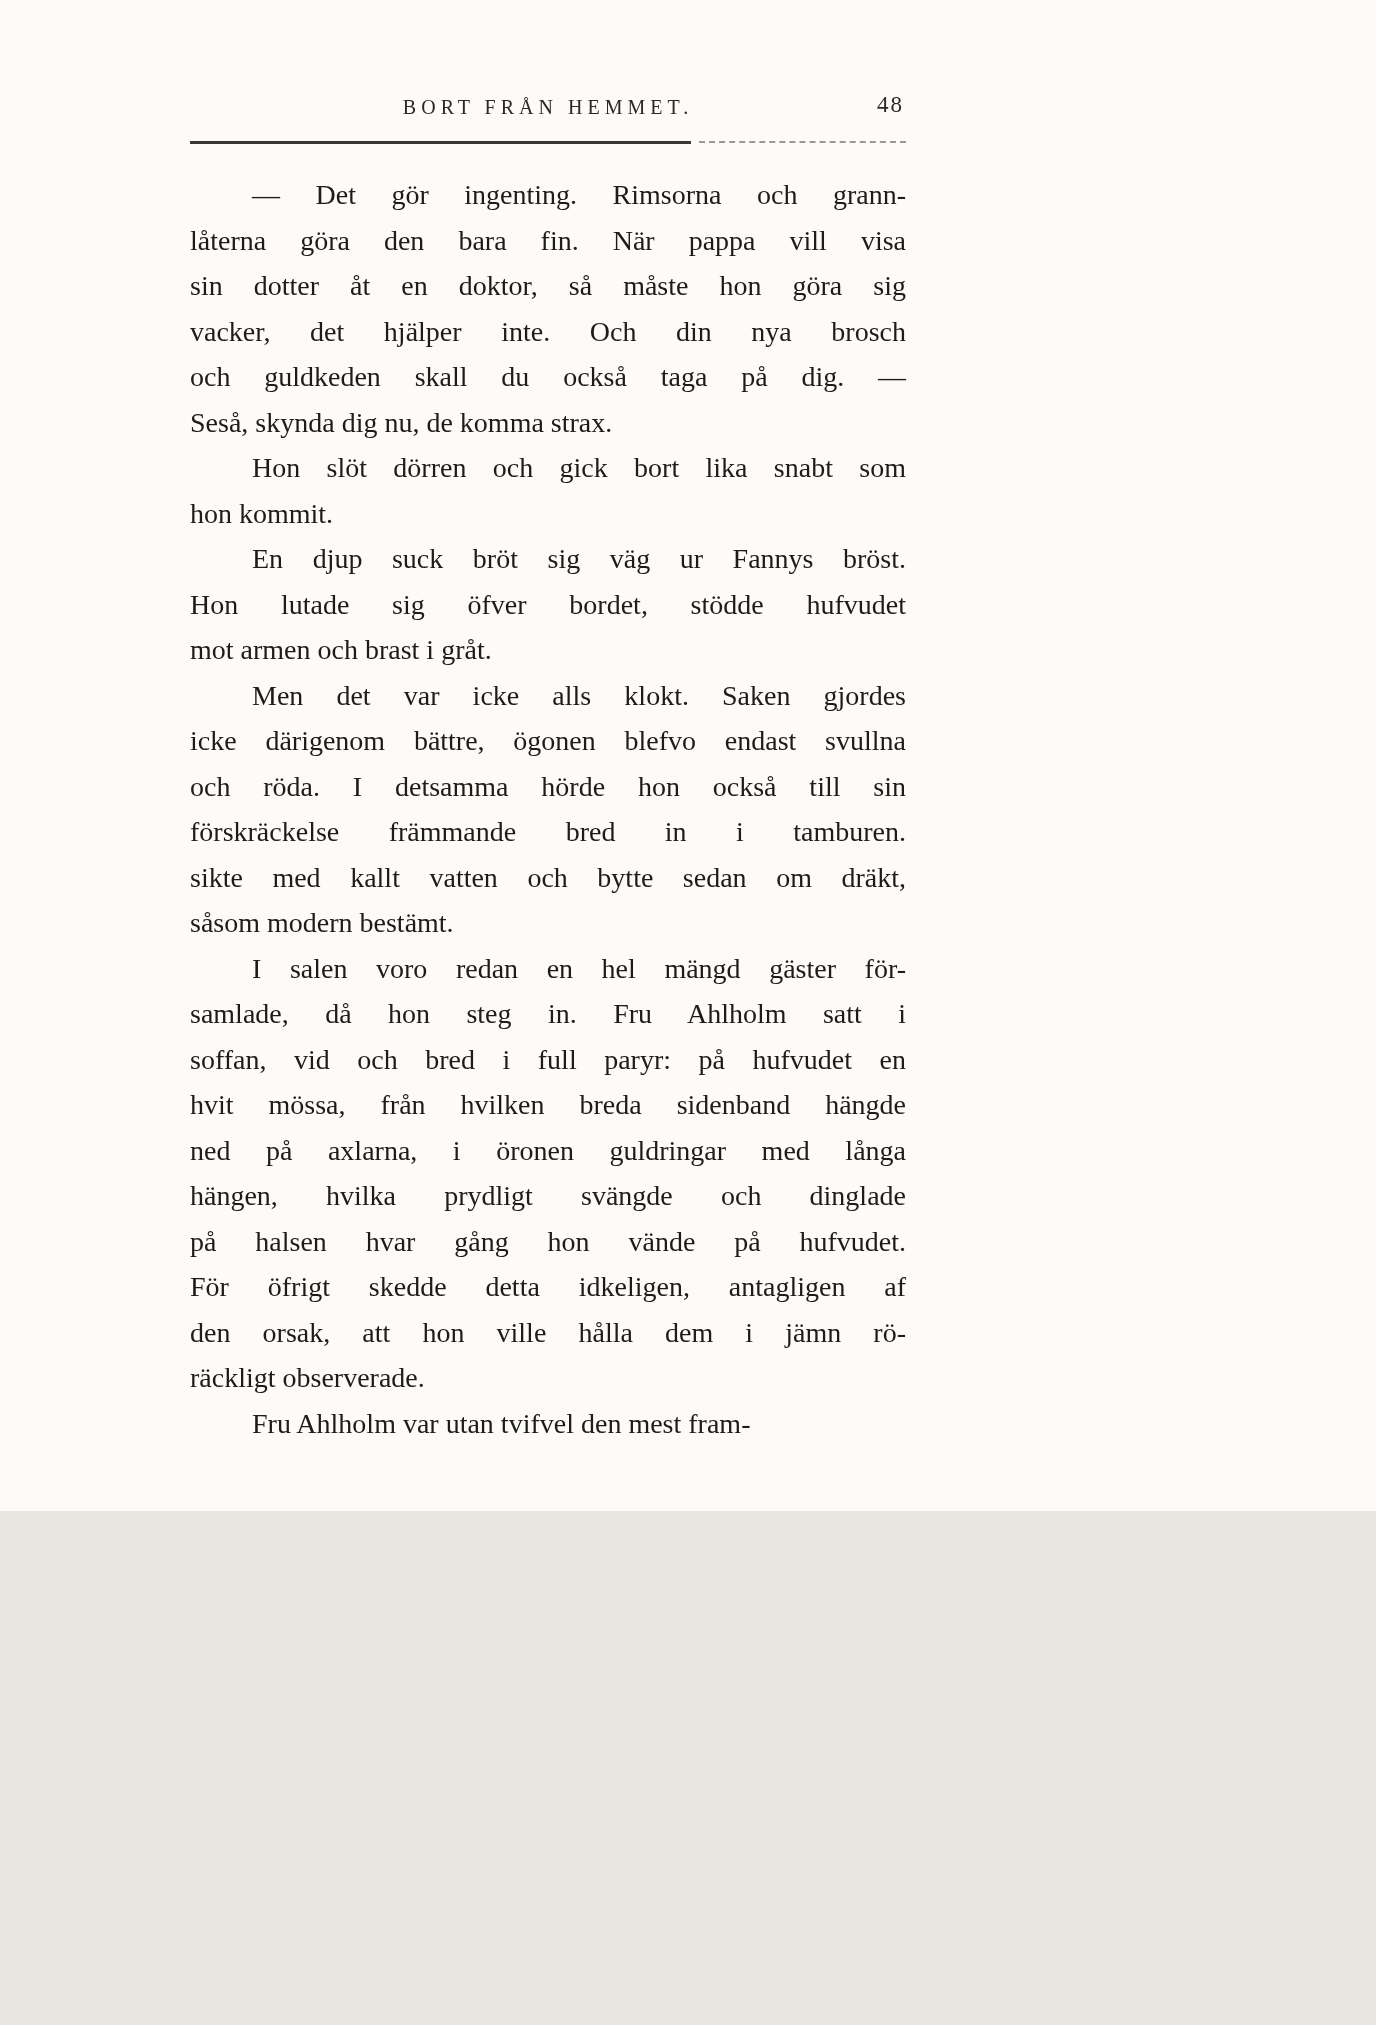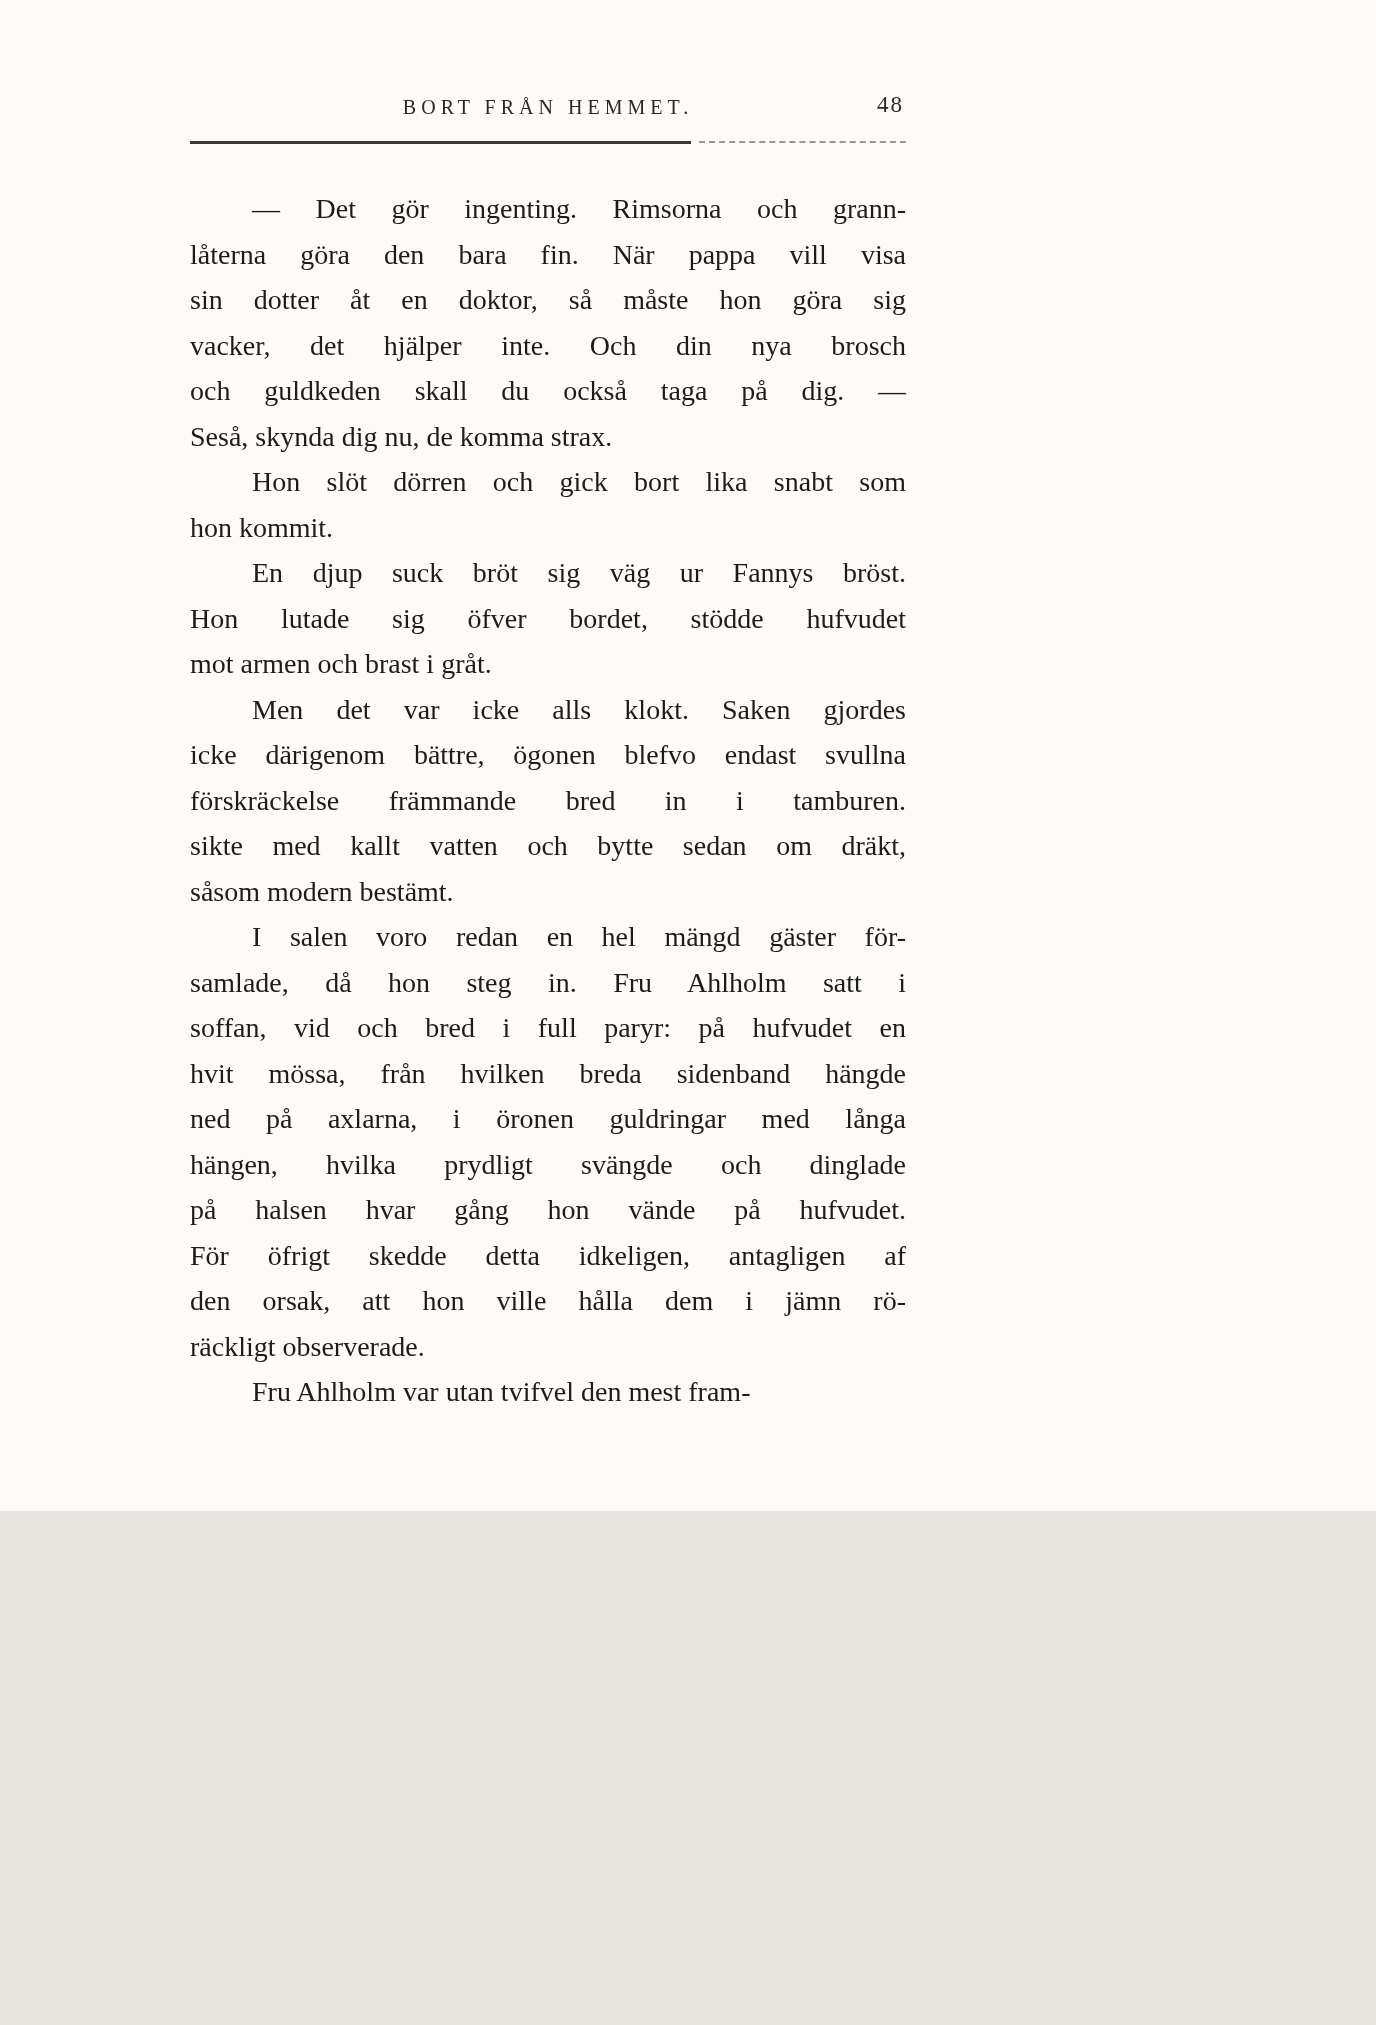--- a/index.html
+++ b/index.html
@@ -53,21 +53,21 @@
     flex: 0 0 70%;
     border-bottom: 3px solid #3a3835;
   }
   .rule-dashed {
     flex: 1;
     margin-left: 8px;
     border-bottom: 2px dashed #9b9892;
     transform: translateY(-1px);
   }
   .body-text {
-    margin-top: 42px;
+    margin-top: 28px;
     font-size: 28px;
     line-height: 45.5px;
   }
   .paragraph {
     margin: 0;
   }
   .line {
     text-align: justify;
     text-align-last: justify;
   }
@@ -105,20 +105,21 @@
           <div class="line last">hon kommit.</div>
         </div>
         <div class="paragraph">
           <div class="line first">En djup suck bröt sig väg ur Fannys bröst.</div>
           <div class="line">Hon lutade sig öfver bordet, stödde hufvudet</div>
           <div class="line last">mot armen och brast i gråt.</div>
         </div>
         <div class="paragraph">
           <div class="line first">Men det var icke alls klokt. Saken gjordes</div>
           <div class="line">icke därigenom bättre, ögonen blefvo endast svullna</div>
+          <div class="line">och röda. I detsamma hörde hon också till sin</div>
           <div class="line">förskräckelse främmande bred in i tamburen.</div>
           <div class="line">sikte med kallt vatten och bytte sedan om dräkt,</div>
           <div class="line last">såsom modern bestämt.</div>
         </div>
         <div class="paragraph">
           <div class="line first">I salen voro redan en hel mängd gäster för-</div>
           <div class="line">samlade, då hon steg in. Fru Ahlholm satt i</div>
           <div class="line">soffan, vid och bred i full paryr: på hufvudet en</div>
           <div class="line">hvit mössa, från hvilken breda sidenband hängde</div>
           <div class="line">ned på axlarna, i öronen guldringar med långa</div>

